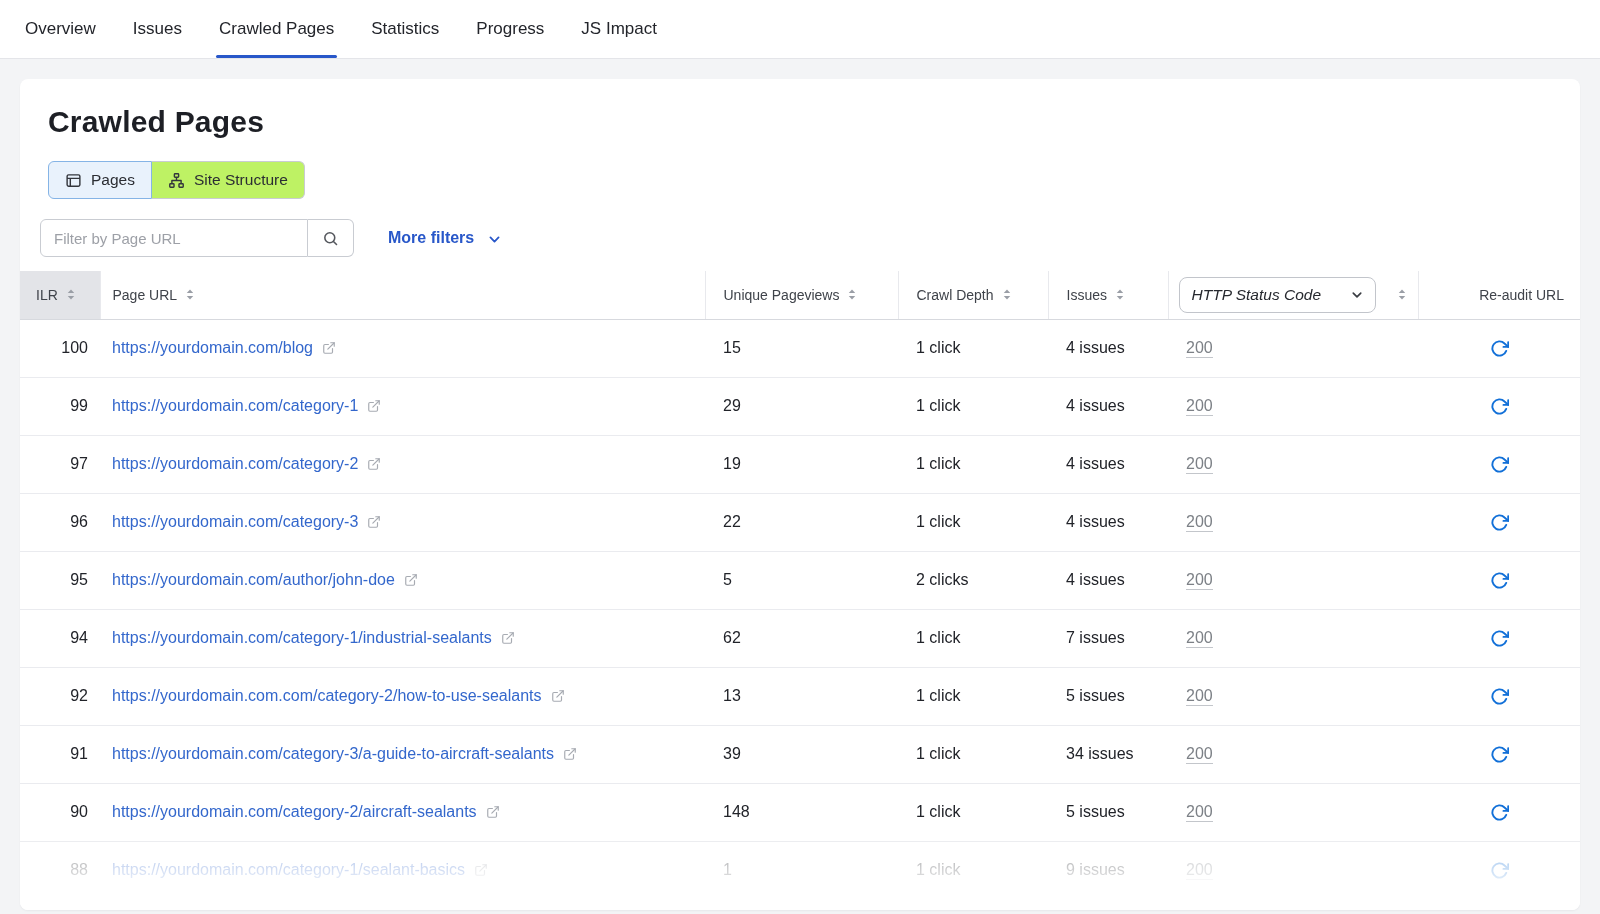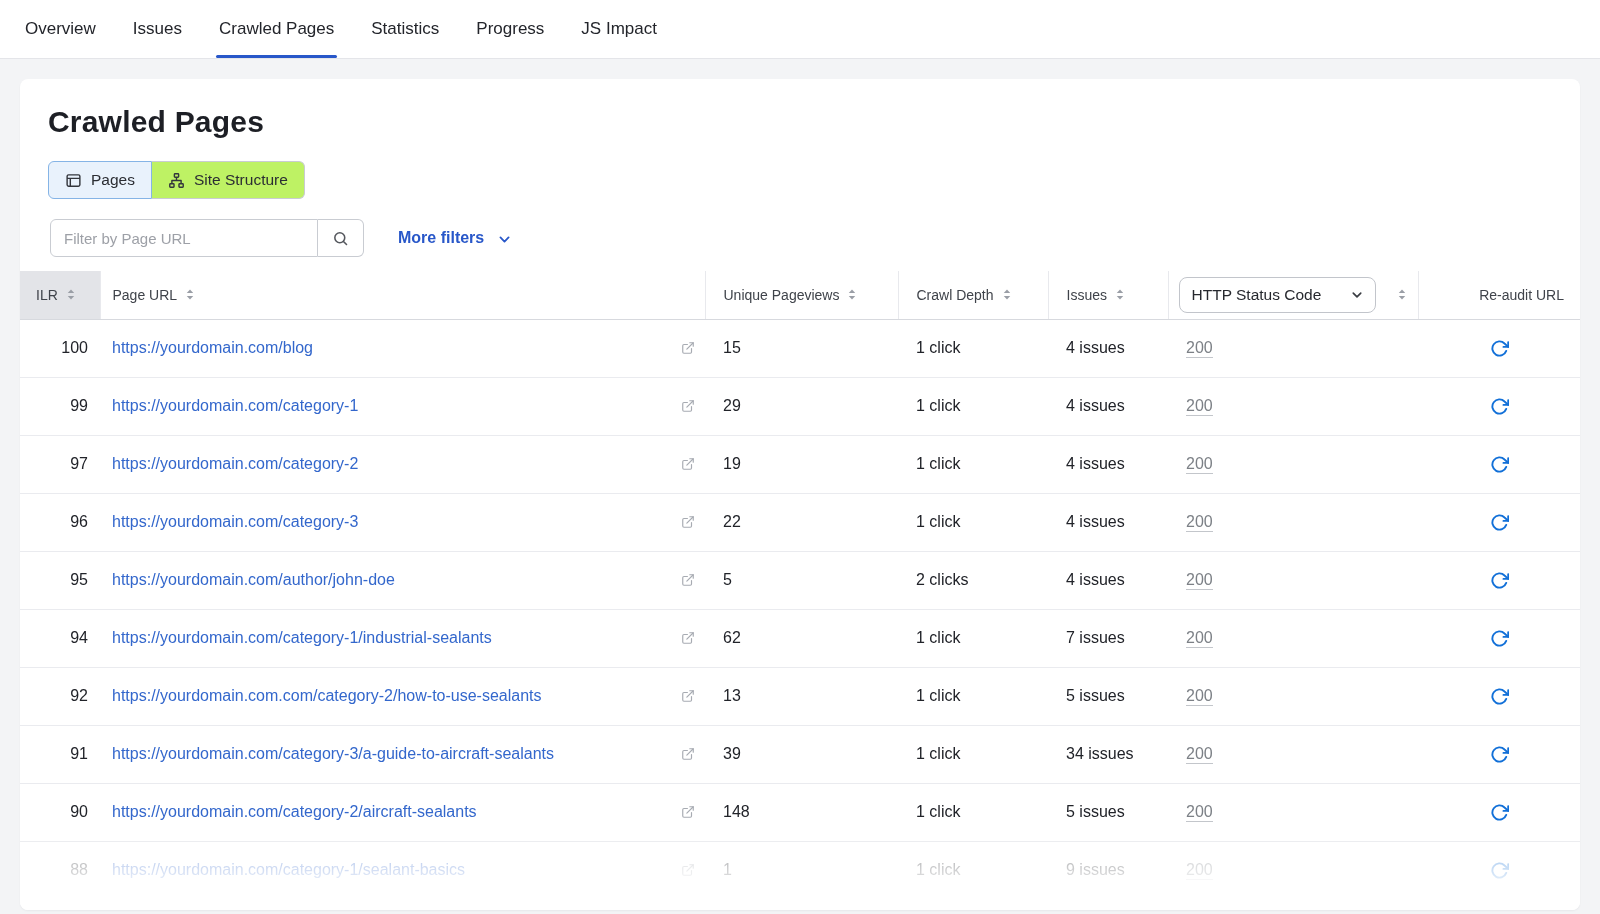--- a/index.html
+++ b/index.html
@@ -23,44 +23,44 @@
 
   
   .seg{display:inline-flex;margin:22px 28px 0;}
   .seg-btn{display:flex;align-items:center;gap:9px;height:38px;padding:0 16px;border:1px solid #c9ccd2;background:#bef264;font-size:15.5px;color:#2b2d33;cursor:pointer;font-family:inherit;}
   .seg-btn.active{background:#e9f2fc;border-color:#85b4e6;position:relative;z-index:1;}
   .seg-btn:first-child{border-radius:6px 0 0 6px;}
   .seg-btn:last-child{border-radius:0 6px 6px 0;border-left:none;}
   .seg-btn svg{flex:0 0 auto;color:#33363c;}
 
   
-  .filter-row{display:flex;align-items:center;gap:34px;margin:20px 30px 0;}
+  .filter-row{display:flex;align-items:center;gap:34px;margin:20px 20px 0;}
   .filter-group{display:flex;}
   .filter-input{width:268px;height:38px;border:1px solid #c9ccd2;border-radius:6px 0 0 6px;padding:0 13px;font-size:15px;color:#2b2d33;outline:none;font-family:inherit;}
   .filter-input::placeholder{color:#9da0a7;}
   .search-btn{width:46px;height:38px;border:1px solid #c9ccd2;border-left:none;border-radius:0 6px 6px 0;background:#fff;display:flex;align-items:center;justify-content:center;cursor:pointer;color:#55585e;}
   .more-filters{display:flex;align-items:center;gap:14px;color:var(--accent);font-size:16px;font-weight:700;text-decoration:none;cursor:pointer;}
   .more-filters svg{margin-top:2px;}
 
   
   .crawl-table{width:100%;border-collapse:collapse;table-layout:fixed;margin-top:14px;}
   .crawl-table th{height:48px;font-size:14px;font-weight:400;color:#3f434a;text-align:left;background:#fff;border-bottom:1px solid #d7d9de;border-left:1px solid #e8e9ed;padding:0 10px;vertical-align:middle;}
   .crawl-table th:first-child{border-left:none;}
   .th-inner{display:flex;align-items:center;gap:7px;}
   .th-ilr{background:#e3e4e8 !important;padding-left:16px !important;}
   .th-url{padding-left:12px !important;}
   .th-pad{padding-left:18px !important;}
-  .th-status .th-inner{gap:20px;}
+  .th-status .th-inner{gap:20px;font-style:italic;}
   .th-reaudit{text-align:right !important;padding-right:16px !important;}
   .sort-icon{flex:0 0 auto;cursor:pointer;}
   .status-select{height:36px;width:210px;border:1px solid #c2c5cb;border-radius:8px;background:#fff;display:flex;align-items:center;justify-content:space-between;padding:0 12px;font-size:15.5px;color:#26282e;cursor:pointer;font-family:inherit;}
   .crawl-table td{height:58px;border-bottom:1px solid #eaebef;font-size:16px;color:#212329;padding:0 10px;vertical-align:middle;}
   .td-ilr{text-align:right;padding-right:12px !important;}
   .td-url{padding-left:12px !important;overflow:hidden;}
-  .url-wrap{display:flex;align-items:center;gap:9px;white-space:nowrap;overflow:hidden;justify-content:space-between;}
+  .url-wrap{display:flex;align-items:center;gap:9px;white-space:nowrap;overflow:hidden;}
   .page-link{color:var(--link);text-decoration:none;}
   .ext-btn{display:inline-flex;align-items:center;color:#a7abb2;cursor:pointer;flex:0 0 auto;}
   .td-pad{padding-left:18px !important;}
   .status-link{color:var(--status-gray);text-decoration:none;border-bottom:1px solid #c3c6cb;padding-bottom:1px;cursor:pointer;}
   .td-reaudit{text-align:center;}
   .refresh-btn{background:none;border:none;cursor:pointer;color:var(--refresh);display:inline-flex;align-items:center;justify-content:center;padding:4px;}
   tr.faded{opacity:.5;}
   .bottom-fade{position:absolute;left:0;right:0;bottom:0;height:74px;background:linear-gradient(to bottom,rgba(255,255,255,0),#fff 80%);pointer-events:none;}
 </style>
 </head>

